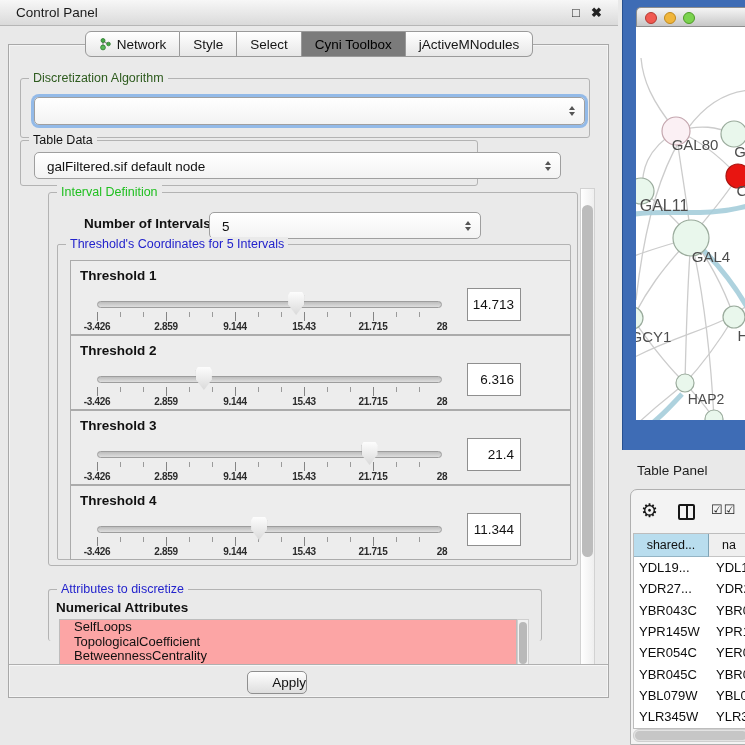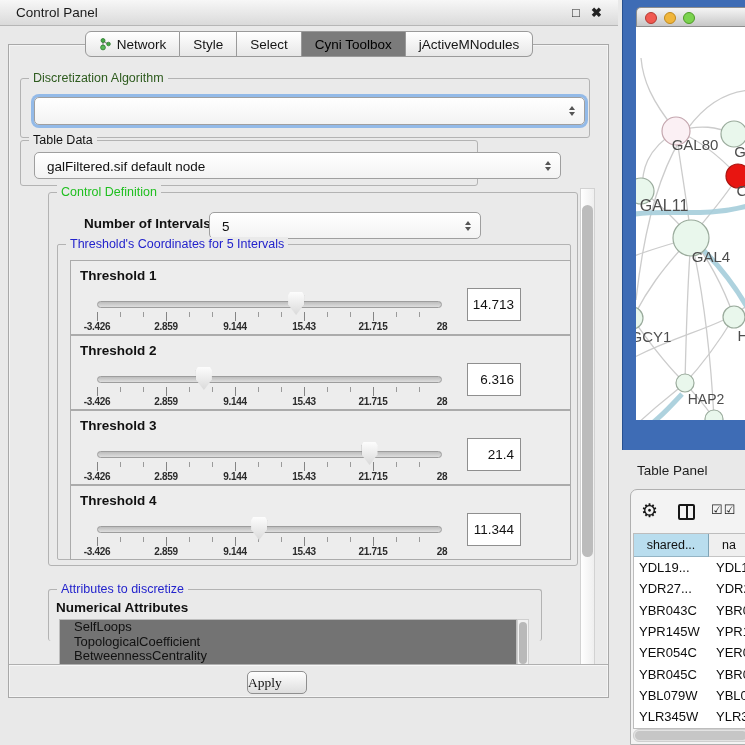--- a/index.html
+++ b/index.html
@@ -86,32 +86,32 @@
     background-size:345px 9px,345px 5px;background-repeat:no-repeat;}
   .tl{position:absolute;top:32px;transform:translateX(-50%);font-size:10px;
     font-weight:600;color:#2b2b2b;letter-spacing:-0.3px;white-space:nowrap;}
   .thr-value{position:absolute;left:396px;top:27px;width:54px;height:33px;
     background:#fff;border:1px solid #8f8f8f;font-family:"Liberation Sans",sans-serif;
     font-size:13.5px;text-align:right;padding-right:6px;color:#111;}
 
   
   .attr-sub{position:absolute;left:7px;top:10px;font-size:13.5px;font-weight:bold;}
   .attr-list{position:absolute;left:10px;top:29px;width:458px;height:47px;
-    background:#737373;border:1px solid #bdbdbd;overflow:hidden;}
+    background:#fca5a5;border:1px solid #bdbdbd;overflow:hidden;}
   .attr-item{font-size:13px;line-height:14.6px;padding-left:14px;color:#111;white-space:nowrap;}
   .attr-scroll{position:absolute;left:468px;top:29px;width:12px;height:47px;
     background:#f2f2f2;border:1px solid #cfcfcf;}
   .attr-thumb{position:absolute;left:1px;top:2px;width:8px;height:42px;
     background:#b9b9b9;border-radius:5px;}
 
   .divider{position:absolute;left:9px;top:664px;width:599px;height:2px;
     border-top:1px solid #b0b0b0;border-bottom:1px solid #f7f7f7;}
   .apply-btn{position:absolute;left:247px;top:671px;width:60px;height:23px;
     background:linear-gradient(#fefefe,#dedede);border:1px solid #8f8f8f;border-radius:5px;
-    font-size:13.5px;display:flex;align-items:center;justify-content:flex-start;font-family:Liberation Serif, serif;}
+    font-size:13.5px;display:flex;align-items:center;justify-content:flex-end;}
 
   
   .netwin{position:absolute;left:622px;top:0;width:140px;height:450px;
     background:#3e6cb5;border-left:1px solid #27508f;}
   .net-titlebar{position:absolute;left:13px;top:7px;width:127px;height:20px;
     background:linear-gradient(#f5f5f5,#c7c7c7);border-top-left-radius:5px;
     border:1px solid #8e8e8e;border-right:none;}
   .light{position:absolute;top:3.5px;width:12px;height:12px;border-radius:50%;}
   .net-canvas{position:absolute;left:13px;top:27px;width:127px;height:393px;background:#fff;overflow:hidden;}
 
@@ -197,21 +197,21 @@
             <i class="dn"></i>
           </span>
       </div>
     </div>
 
     <div class="vscroll">
       <div class="vthumb"></div>
     </div>
 
     <div class="group" style="left:48px;top:192px;width:530px;height:374px;">
-      <span class="gtitle g-green">Control Definition</span>
+      <span class="gtitle g-green">Interval Definition</span>
 
       <span style="position:absolute;left:35px;top:23px;font-size:13.5px;font-weight:bold;">Number of Intervals</span>
       <div class="combo" style="left:160px;top:19px;width:272px;height:27px;">
         <span class="combo-text">5</span>
         <span class="spin">
             <i class="up"></i>
             <i class="dn"></i>
           </span>
       </div>
 

